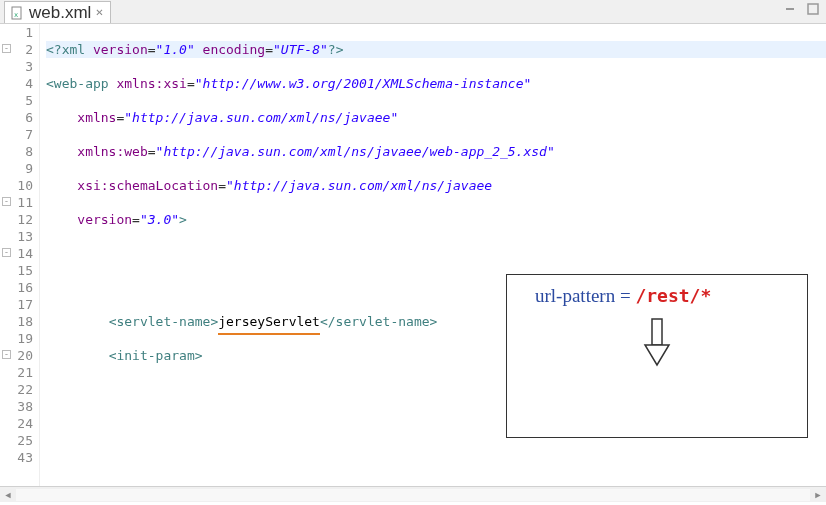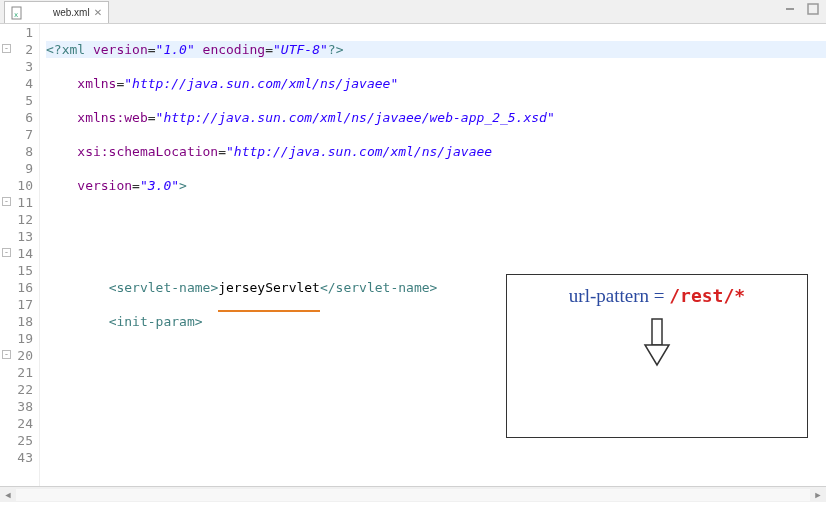--- a/index.html
+++ b/index.html
@@ -30,21 +30,21 @@
     border: 1px solid #c0c0c0;
     border-bottom: none;
     background: #fff;
     margin-left: 4px;
     gap: 4px;
   }
   .tab-icon {
     width: 14px; height: 14px;
     display: inline-flex; align-items:center; justify-content:center;
   }
-  .tab-label { font-size: 10px; margin-left: 24px; }
+  .tab-label { font-size: 17px; }
   .tab-close { font-size: 10px; color: #888; }
   .toolbar-right {
     position: absolute;
     right: 6px;
     top: 2px;
     display: flex;
     gap: 8px;
   }
   .tool-icon {
     width: 14px; height: 14px;
@@ -84,34 +84,33 @@
   }
   .code .line { height: 17px; }
   .hl-line { background: #e8f2fe; } 
   .c-tag    { color: #3f7f7f; } 
   .c-attr   { color: #7f007f; } 
   .c-string { color: #2a00ff; font-style: italic; } 
   .c-text   { color: #000; }
   .c-kw     { color: #3f7f7f; }
   .underline-orange {
     border-bottom: 2px solid #e67e22;
-    padding-bottom:15px;
+    padding-bottom:4px;
     text-align:center;
   }
   .annotation-box {
     position: absolute;
     right: 18px;
     top: 274px;
     width: 302px;
     height: 164px;
     border: 1px solid #333;
     background: #fff;
     font-family: "Comic Sans MS", "Segoe Script", cursive;
-    padding: 10px 0;
-    text-align: center;
+    padding: 10px 28px;
   }
   .anno-line1 {
     font-size: 19px;
     color: #2b4aa0;
   }
   .anno-val {
     color: #d62222;
     font-family: Consolas, monospace;
     font-size: 18px;
     font-weight:bold;
@@ -187,20 +186,21 @@
     <div class="ln">21</div>
     <div class="ln">22</div>
     <div class="ln">38</div>
     <div class="ln">24</div>
     <div class="ln">25</div>
     <div class="ln">43</div>
   </div>
 
   <div class="code">
 <div class="line hl-line"><span class="c-kw">&lt;?</span><span class="c-kw">xml</span> <span class="c-attr">version</span>=<span class="c-string">"1.0"</span> <span class="c-attr">encoding</span>=<span class="c-string">"UTF-8"</span><span class="c-kw">?&gt;</span></div>
+<div class="line"><span class="c-kw">&lt;</span><span class="c-tag">web-app</span> <span class="c-attr">xmlns:xsi</span>=<span class="c-string">"http://www.w3.org/2001/XMLSchema-instance"</span></div>
 <div class="line">    <span class="c-attr">xmlns</span>=<span class="c-string">"http://java.sun.com/xml/ns/javaee"</span></div>
 <div class="line">    <span class="c-attr">xmlns:web</span>=<span class="c-string">"http://java.sun.com/xml/ns/javaee/web-app_2_5.xsd"</span></div>
 <div class="line">    <span class="c-attr">xsi:schemaLocation</span>=<span class="c-string">"http://java.sun.com/xml/ns/javaee</span></div>
 <div class="line">    <span class="c-attr">version</span>=<span class="c-string">"3.0"</span><span class="c-kw">&gt;</span></div>
 <div class="line"> </div>
 <div class="line"> </div>
 <div class="line">        <span class="c-kw">&lt;</span><span class="c-tag">servlet-name</span><span class="c-kw">&gt;</span><span class="c-text underline-orange">jerseyServlet</span><span class="c-kw">&lt;/</span><span class="c-tag">servlet-name</span><span class="c-kw">&gt;</span></div>
 <div class="line">        <span class="c-kw">&lt;</span><span class="c-tag">init-param</span><span class="c-kw">&gt;</span></div>
 
 

